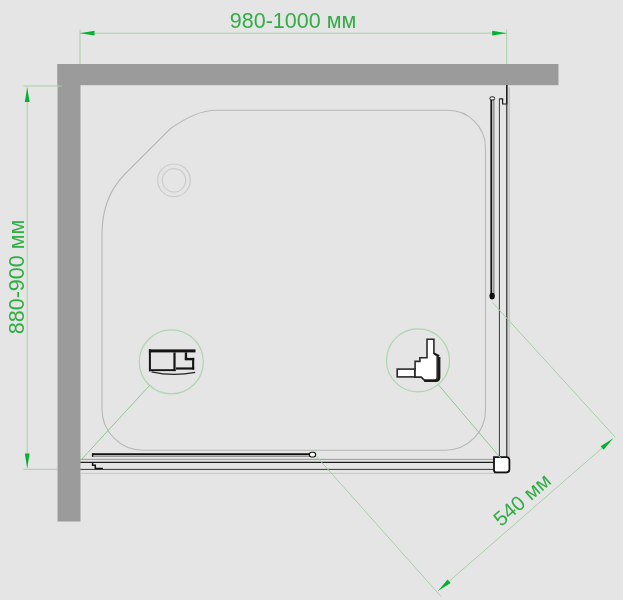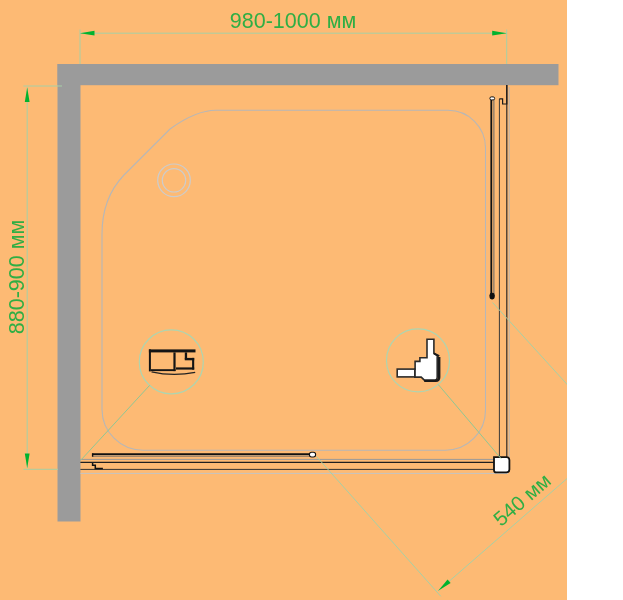--- a/index.html
+++ b/index.html
@@ -1,16 +1,16 @@
 <!DOCTYPE html>
 <html><head>
 <meta charset="utf-8">
 <style>
   html,body{margin:0;padding:0;background:#ffffff;}
-  .page{width:567px;height:600px;position:relative;background:#fdba74;overflow:hidden;}
+  .page{width:623px;height:600px;position:relative;background:#e5e5e5;overflow:hidden;}
   svg{display:block;}
   text{font-family:"Liberation Sans", sans-serif;}
 </style>
 </head>
 <body>
 <div class="page">
 <svg width="623" height="600" viewBox="0 0 623 600">
 
 <rect x="57.5" y="64" width="501" height="21.2" fill="#9b9b9b"></rect>
 

